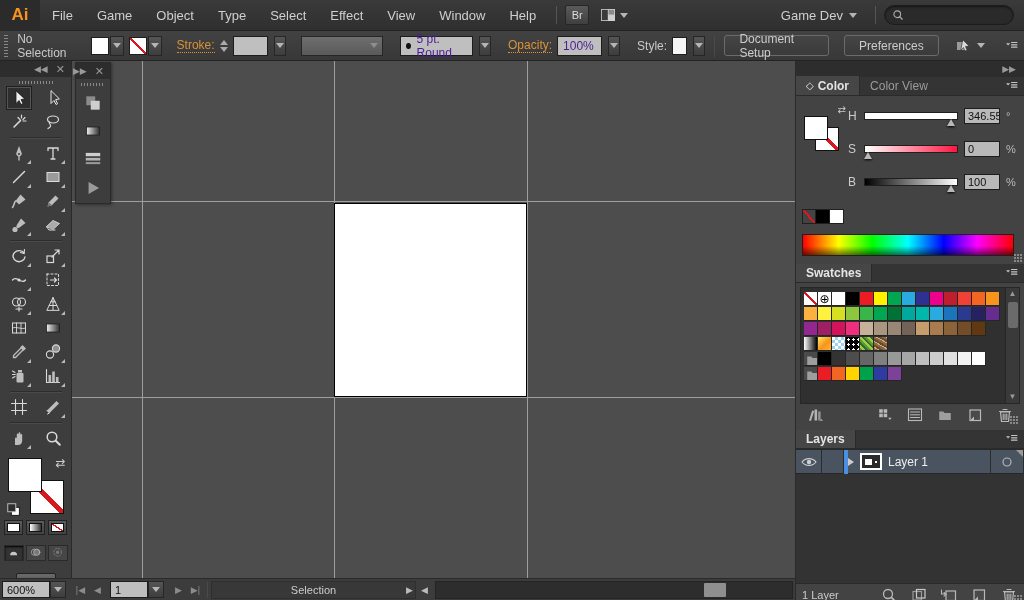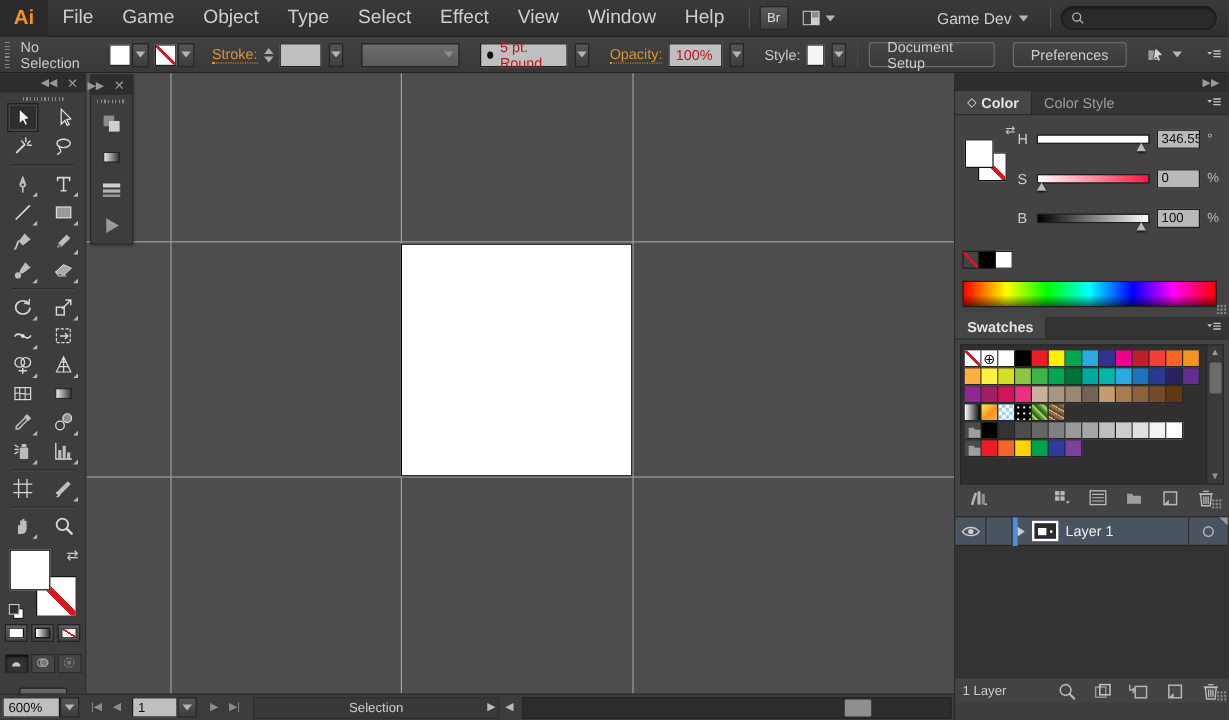--- a/index.html
+++ b/index.html
@@ -8,21 +8,21 @@
     -webkit-font-smoothing:antialiased; }
   #app { position:relative; width:1024px; height:600px; }
 
   
   #menubar { position:absolute; left:0; top:0; width:1024px; height:31px;
     background:linear-gradient(#3a3a3a,#2f2f2f); border-bottom:1px solid #222;
     display:flex; align-items:center; }
   #ai-logo { width:40px; height:31px; background:#2b2b2b; color:#f7931e; font-weight:bold;
     font-size:17px; display:flex; align-items:center; justify-content:center; }
   .menu-item { padding:0 12px; height:19px; display:flex; align-items:center; color:#cfcfcf;
-    font-size:16px; cursor:default; }
+    font-size:13px; cursor:default; }
   .mb-sep { width:1px; height:18px; background:#555; margin:0 8px; }
   .mb-btn { height:20px; min-width:24px; margin:0 0; background:linear-gradient(#5a5a5a,#3f3f3f);
     border:1px solid #272727; border-radius:2px; display:flex; align-items:center; justify-content:center;
     font-size:11px; color:#ddd; }
   #layout-btn { display:flex; align-items:center; gap:3px; margin-left:10px; }
   #workspace { margin-left:auto; display:flex; align-items:center; gap:6px; color:#cfcfcf; font-size:13px; padding:0 10px; }
   .dd-arrow { width:0; height:0; border-left:4px solid transparent; border-right:4px solid transparent;
     border-top:5px solid #b5b5b5; display:inline-block; }
   #searchbox { width:130px; height:20px; margin-right:10px; background:#2a2a2a; border:1px solid #1c1c1c;
     border-radius:10px; display:flex; align-items:center; padding:0 6px; box-shadow:inset 0 1px 2px rgba(0,0,0,.5); }
@@ -37,21 +37,21 @@
   .cb-label.hot { color:#db9337; border-bottom:1px dotted #db9337; }
   .swatch-btn { display:flex; align-items:center; }
   .swatch-box { width:18px; height:18px; border:1px solid #1e1e1e; background:#fff; position:relative; }
   .none-slash::after { content:""; position:absolute; inset:0;
     background:linear-gradient(to top right,transparent 44%,#d51920 44%,#d51920 56%,transparent 56%); }
   .mini-dd { width:14px; height:20px; background:linear-gradient(#555,#3d3d3d); border:1px solid #262626;
     display:flex; align-items:center; justify-content:center; margin-left:1px; }
   .stepper { display:flex; flex-direction:column; gap:2px; justify-content:center; }
   .step-arr { width:0; height:0; border-left:4px solid transparent; border-right:4px solid transparent; }
   .step-up { border-bottom:5px solid #aaa; } .step-dn { border-top:5px solid #aaa; }
-  .lightbox { background:#bfbfbf; border:1px solid #1d1d1d; color:#b91c1c; height:20px;
+  .lightbox { background:#bfbfbf; border:1px solid #1d1d1d; color:#4c1d95; height:20px;
     display:flex; align-items:center; padding:0 5px; font-size:12px; }
   .gray-dd { background:linear-gradient(#6e6e6e,#5a5a5a); border:1px solid #262626; height:20px; }
   .cb-btn { height:21px; padding:0 14px; border:1px solid #6b6b6b; border-radius:3px; color:#ccc;
     background:linear-gradient(#454545,#3a3a3a); display:flex; align-items:center; font-size:12px; }
   .cb-sep { width:1px; height:22px; background:#2a2a2a; border-right:1px solid #4a4a4a; margin:0 4px; }
 
   
   #toolbar { position:absolute; left:0; top:61px; width:72px; height:517px;
     background:#3d3d3d; border-right:1px solid #2a2a2a; }
   .panel-head { height:16px; background:#2d2d2d; display:flex; align-items:center;
@@ -588,21 +588,21 @@
     <div id="dockhead">
       <span>▶▶</span>
     </div>
 
     <div class="tabbar">
       <span class="tab active">
         <span style="font-size:10px">◇</span>
         <span>Color</span>
       </span>
       <span class="tab">
-        <span>Color Style</span>
+        <span>Color View</span>
       </span>
       <span class="panel-menu ic">
           <svg width="17" height="14" viewBox="0 0 18 18" fill="none" stroke-linecap="round">
             <path d="M2 5.5 l2.6 3 2.6 -3 Z" fill="#c4c4c4"></path>
             <path d="M9 4.5 h7 M9 7.5 h7 M9 10.5 h7" stroke="#c4c4c4" stroke-width="1.4"></path>
           </svg>
         </span>
     </div>
     <div class="panel-body" id="color-body">
       <div id="cp-left">
@@ -795,20 +795,31 @@
               <svg width="18" height="18" viewBox="0 0 18 18" fill="none" stroke-linecap="round">
                 <path d="M4.5 6 h9 l-1 9.5 h-7 Z" stroke="#b9b9b9" stroke-width="1.2"></path>
                 <path d="M3.5 5.5 h11 M7 3.5 h4 M7.2 8 v5.5 M9 8 v5.5 M10.8 8 v5.5" stroke="#b9b9b9" stroke-width="1.1"></path>
               </svg>
             </span>
         </div>
         <div class="grip-corner"></div>
       </div>
     </div>
 
+    <div class="tabbar">
+      <span class="tab active">
+        <span>Layers</span>
+      </span>
+      <span class="panel-menu ic">
+          <svg width="17" height="14" viewBox="0 0 18 18" fill="none" stroke-linecap="round">
+            <path d="M2 5.5 l2.6 3 2.6 -3 Z" fill="#c4c4c4"></path>
+            <path d="M9 4.5 h7 M9 7.5 h7 M9 10.5 h7" stroke="#c4c4c4" stroke-width="1.4"></path>
+          </svg>
+        </span>
+    </div>
     <div id="layers-body">
       <div id="layer-row">
         <span class="lr-col" id="lr-eye">
             <span class="ic">
               <svg width="18" height="18" viewBox="0 0 18 18" fill="none" stroke-linecap="round">
                 <path d="M2 9 C5.5 4.5 12.5 4.5 16 9 C12.5 13.5 5.5 13.5 2 9 Z" stroke="#cfcfcf" stroke-width="1.2"></path>
                 <circle cx="9" cy="9" r="2.2" fill="#cfcfcf"></circle>
               </svg>
             </span>
           </span>

